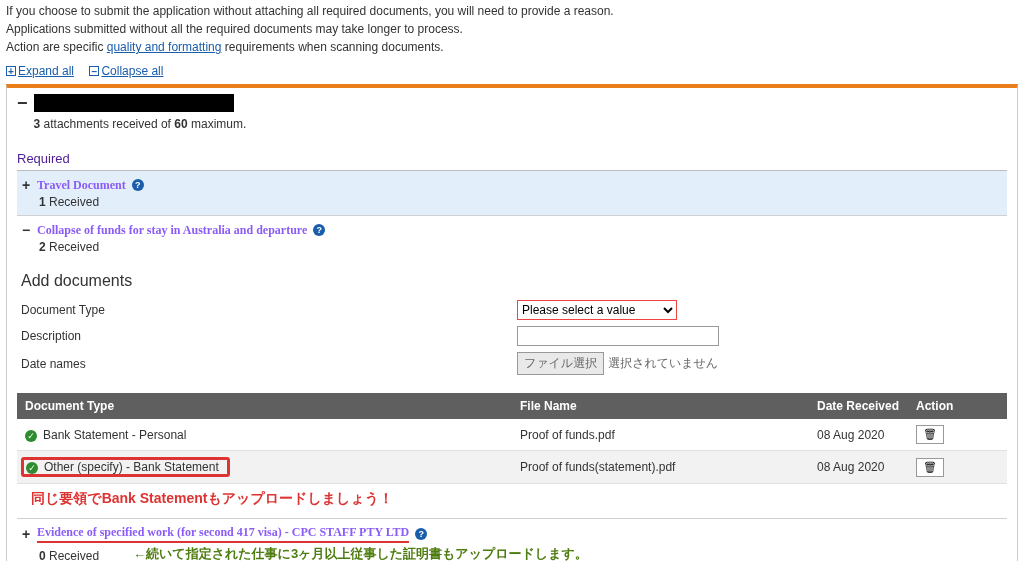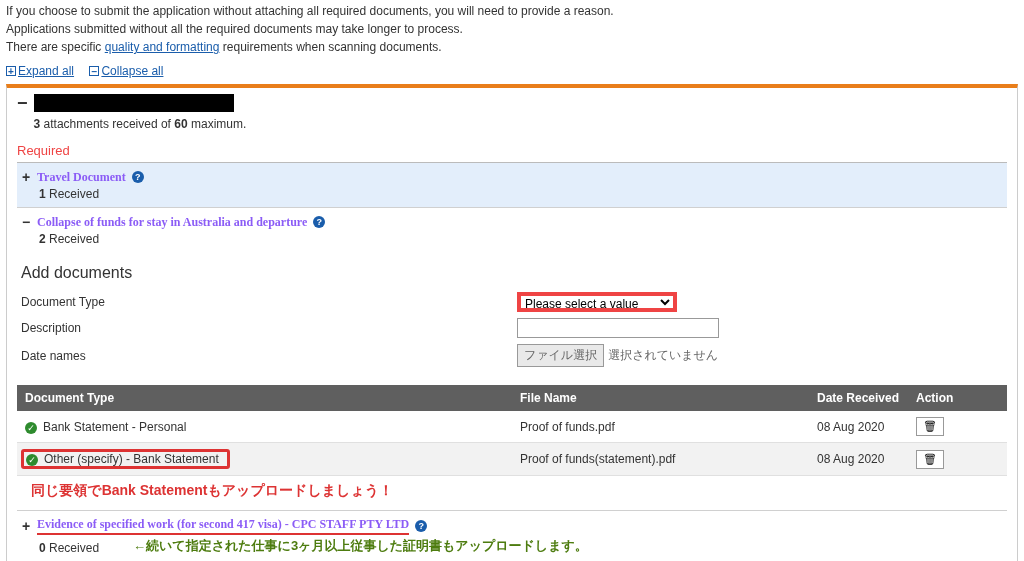--- a/index.html
+++ b/index.html
@@ -27,21 +27,21 @@
     margin-top: 6px;
     padding: 6px 10px 14px 10px;
   }
   .applicant-row { display: flex; align-items: flex-start; gap: 6px; }
   .minus-toggle { font-size: 18px; font-weight: bold; color: #333; line-height: 18px; cursor: pointer; }
   .applicant-name-block { flex: 0 0 auto; }
   .redacted { display: inline-block; width: 200px; height: 18px; background: #000; }
   .attachments-summary { font-size: 12px; margin-top: 2px; }
   .attachments-summary b { font-weight: bold; }
   .section-title {
-    color: #ef4444; font-size: 13px; margin-top: 12px; border-bottom: 1px solid #bbb;
+    color: #4c1d95; font-size: 13px; margin-top: 20px; border-bottom: 1px solid #bbb;
     padding-bottom: 4px;
   }
   
   .req-block {
     border-bottom: 1px solid #d0d0d0;
     padding: 6px 0 6px 4px;
   }
   .req-block.blue-bg { background: #e3eefb; }
   .req-head { display: flex; align-items: center; gap: 6px; }
   .plus-toggle { font-size: 14px; font-weight: bold; color: #333; cursor: pointer; width: 10px; text-align: center; }
@@ -52,21 +52,21 @@
     text-align: center; line-height: 12px;
   }
   .req-sub { margin-left: 18px; font-size: 12px; margin-top: 2px; }
   .req-sub b { font-weight: bold; }
   
   .add-docs-h { font-weight: normal; margin: 12px 0 10px 4px; font-size: 16px; }
   .form-row { display: flex; align-items: center; margin-bottom: 6px; }
   .form-label { width: 500px; font-size: 12px; color: #333; padding-left: 4px; }
   .form-control { }
   select.sel {
-    width: 160px; font-size: 12px; border: 4px solid #ef4444; background: #fff;
+    width: 160px; font-size: 12px; border: 1px solid #ef4444; background: #fff;
     height: 20px;
   }
   input.txt {
     width: 202px; height: 20px; border: 1px solid #999; font-size: 12px; padding: 0 4px;
   }
   .file-btn {
     background: #e9e9e9; border: 1px solid #999; font-size: 12px;
     padding: 2px 6px; color: #666; cursor: pointer;
   }
   .file-status { font-size: 12px; color: #666; margin-left: 4px; }
@@ -114,21 +114,21 @@
     font-family: "Hiragino Sans", "Meiryo", sans-serif;
     margin-left: 6px;
   }
 </style>
 </head>
 <body>
 
 <p class="intro-line">If you choose to submit the application without attaching all required documents, you will need to provide a reason.</p>
 <p class="intro-line">Applications submitted without all the required documents may take longer to process.</p>
 <p class="intro-line">
-  <span>There are specific </span><a class="link">quality and formatting</a><span> requirements when scanning documents.</span>
+  <span>Action are specific </span><a class="link">quality and formatting</a><span> requirements when scanning documents.</span>
 </p>
 
 <div class="expand-collapse">
   <a><span class="icon-plus-box">+</span><span>Expand all</span></a>
   <a><span class="icon-minus-box">−</span><span>Collapse all</span></a>
 </div>
 
 <div class="panel">
 
   <div class="applicant-row">

